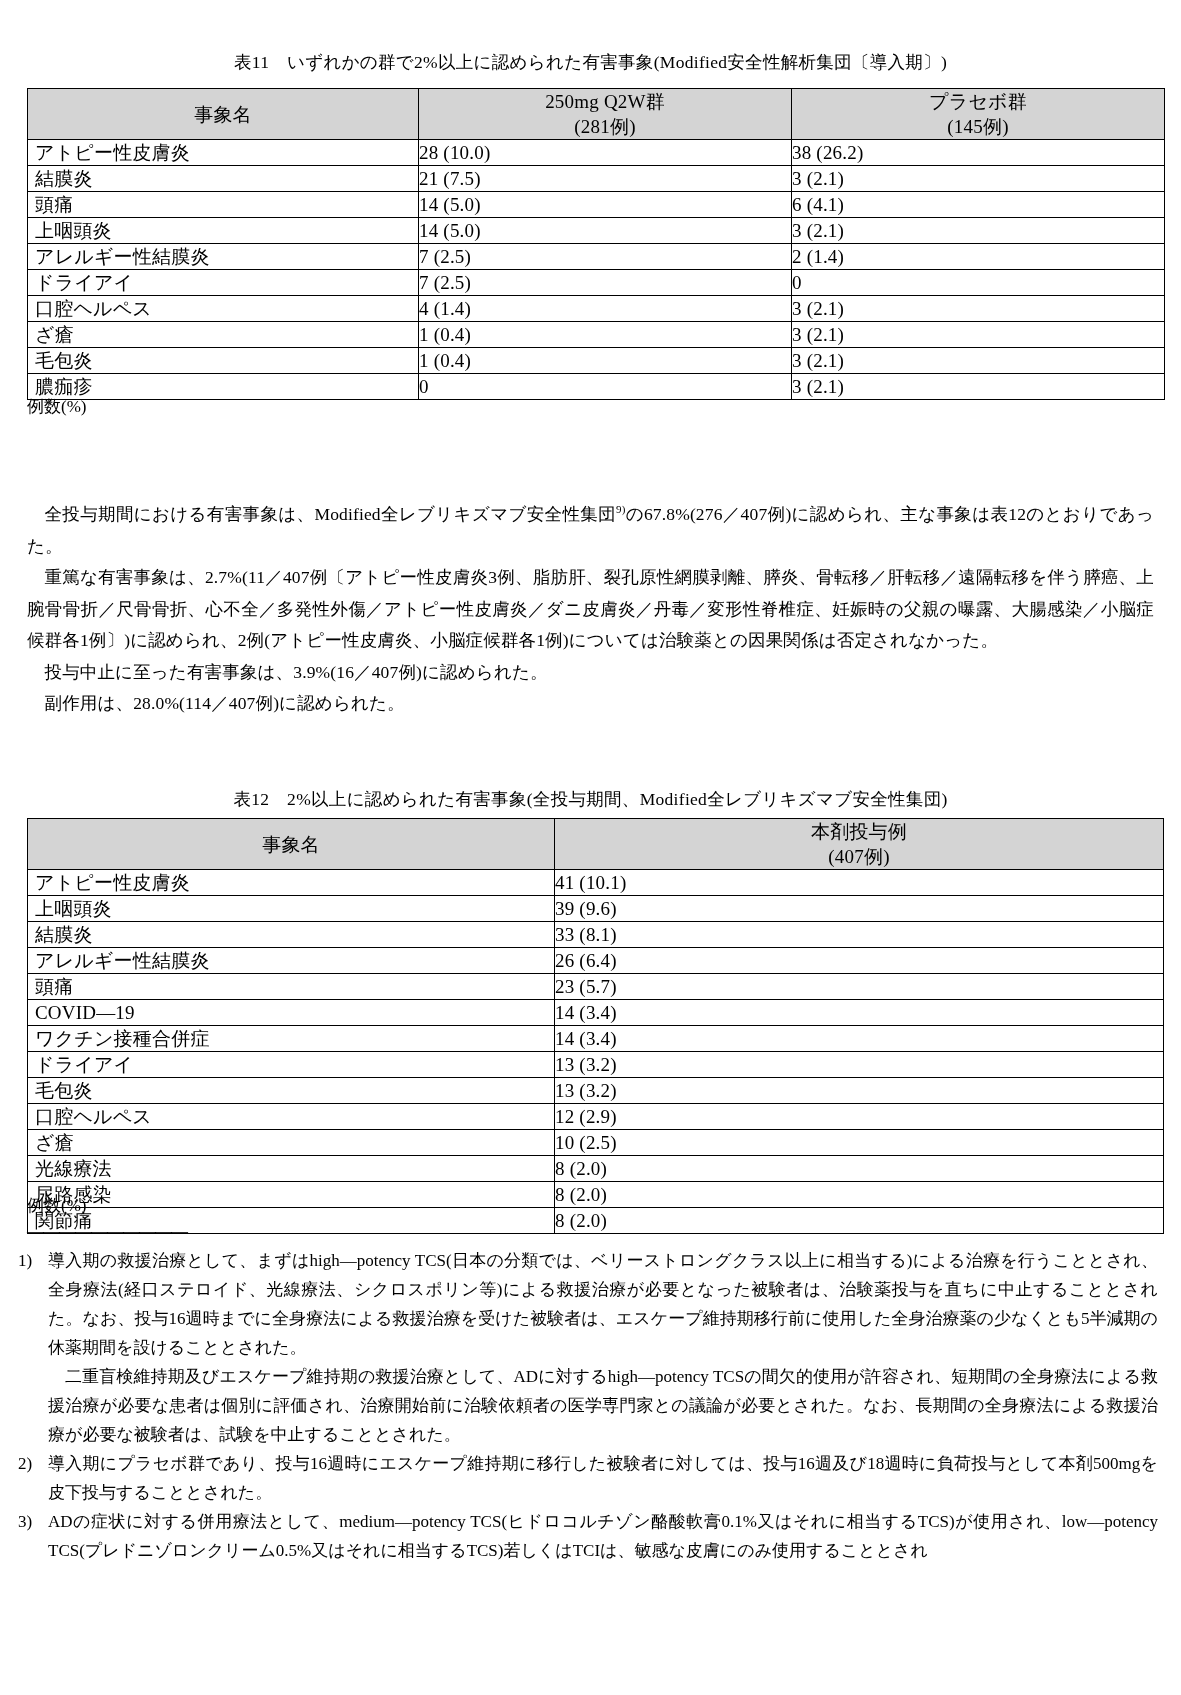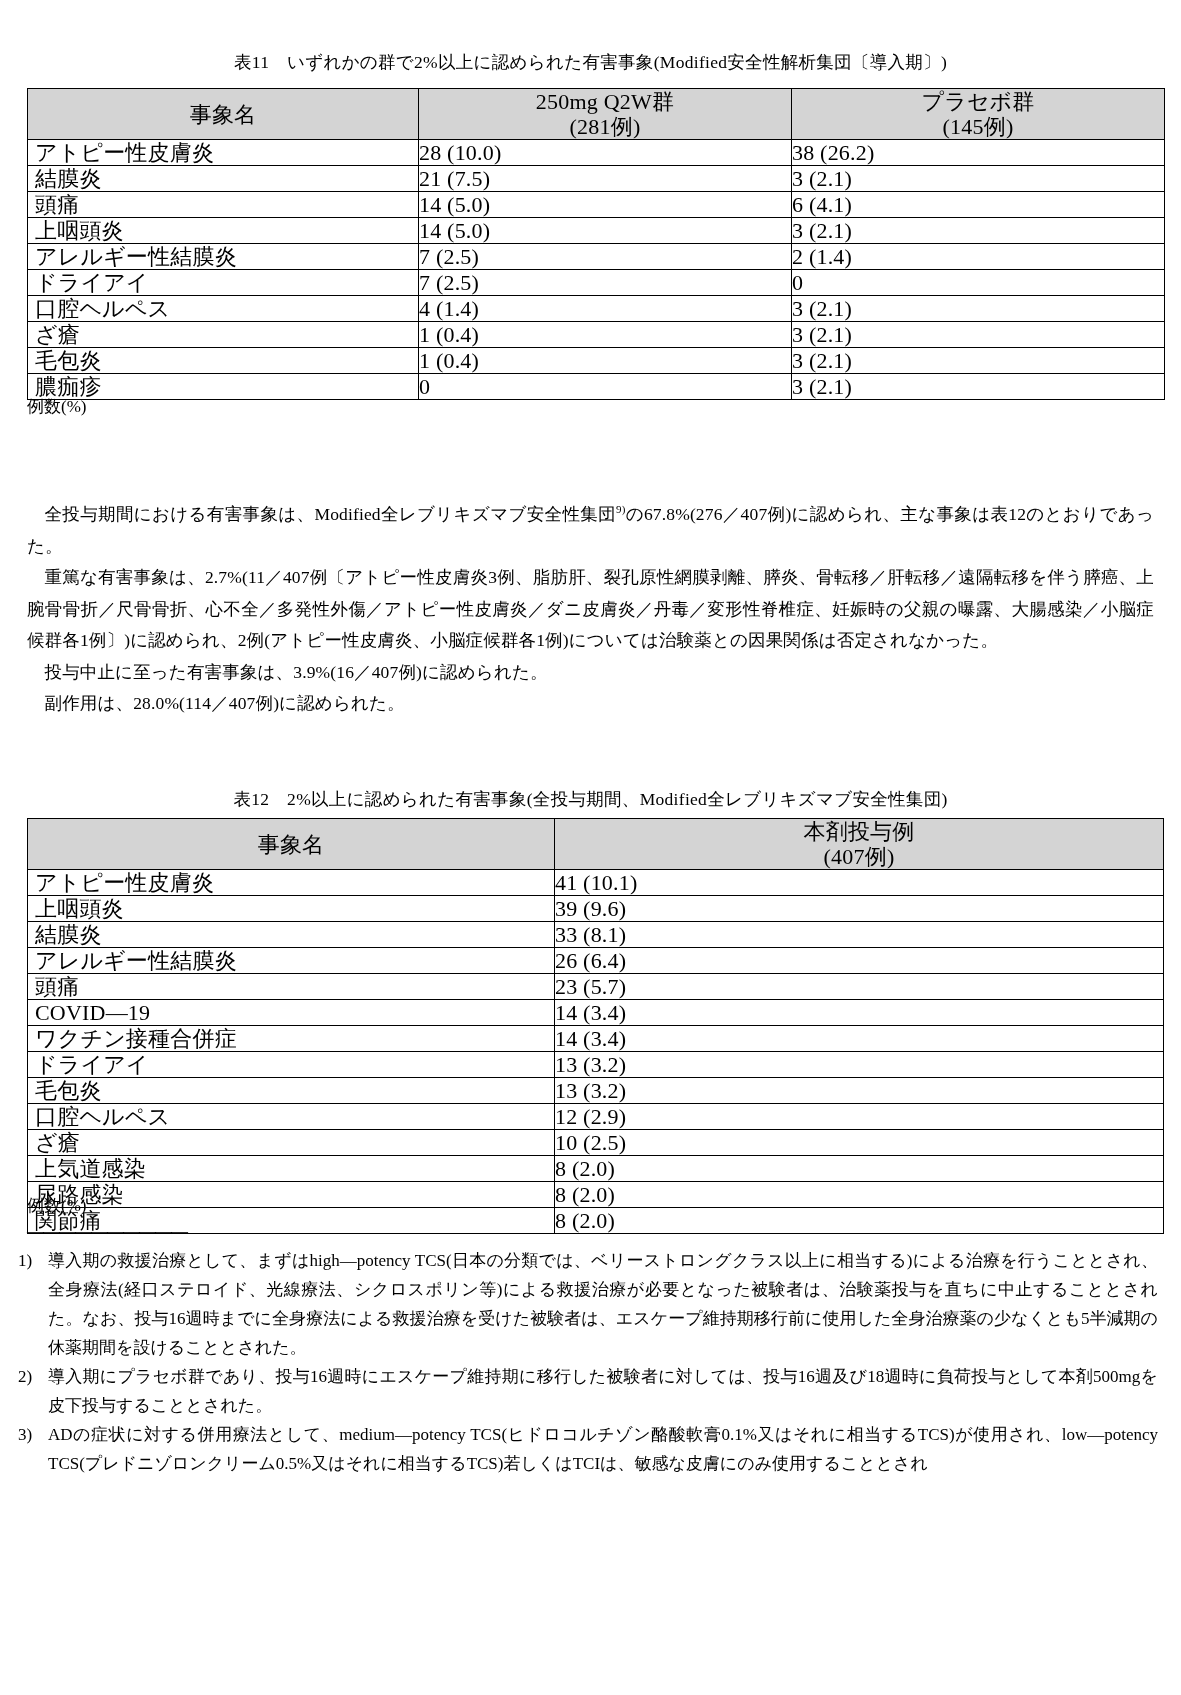--- a/index.html
+++ b/index.html
@@ -55,21 +55,21 @@
     vertical-align: super;
     line-height: 0;
   }
 
   
   table.adv {
     border-collapse: collapse;
     table-layout: fixed;
     width: 1134px;
     margin: 0;
-    font-size: 22px;
+    font-size: 19px;
   }
   table.adv th, table.adv td {
     border: 1px solid #000000;
     padding: 0;
     height: 25px;
     line-height: 25px;
     letter-spacing: 0.2px;
   }
   table.adv thead th {
     background: #d4d4d4;
@@ -275,21 +275,21 @@
         </tr>
         <tr>
           <td class="name">口腔ヘルペス</td>
           <td class="val">12 (2.9)</td>
         </tr>
         <tr>
           <td class="name">ざ瘡</td>
           <td class="val">10 (2.5)</td>
         </tr>
         <tr>
-          <td class="name">上気道感染</td>
+          <td class="name">光線療法</td>
           <td class="val">8 (2.0)</td>
         </tr>
         <tr>
           <td class="name">尿路感染</td>
           <td class="val">8 (2.0)</td>
         </tr>
         <tr>
           <td class="name">関節痛</td>
           <td class="val">8 (2.0)</td>
         </tr>
@@ -299,20 +299,21 @@
 
   <div class="blk note" style="left:27px; top:1196px;">例数(%)</div>
 
   <div class="blk divider" style="left:27px; top:1224px;">——————————</div>
 
   <div class="blk" style="left:18px; top:1246px; width:1140px;">
     <ol class="footnotes">
       <li>
         <span class="marker">1)</span>
         <p class="fn-para first">導入期の救援治療として、まずはhigh—potency TCS(日本の分類では、ベリーストロングクラス以上に相当する)による治療を行うこととされ、全身療法(経口ステロイド、光線療法、シクロスポリン等)による救援治療が必要となった被験者は、治験薬投与を直ちに中止することとされた。なお、投与16週時までに全身療法による救援治療を受けた被験者は、エスケープ維持期移行前に使用した全身治療薬の少なくとも5半減期の休薬期間を設けることとされた。</p>
+        <p class="fn-para">二重盲検維持期及びエスケープ維持期の救援治療として、ADに対するhigh—potency TCSの間欠的使用が許容され、短期間の全身療法による救援治療が必要な患者は個別に評価され、治療開始前に治験依頼者の医学専門家との議論が必要とされた。なお、長期間の全身療法による救援治療が必要な被験者は、試験を中止することとされた。</p>
       </li>
       <li>
         <span class="marker">2)</span>
         <p class="fn-para first">導入期にプラセボ群であり、投与16週時にエスケープ維持期に移行した被験者に対しては、投与16週及び18週時に負荷投与として本剤500mgを皮下投与することとされた。</p>
       </li>
       <li>
         <span class="marker">3)</span>
         <p class="fn-para first">ADの症状に対する併用療法として、medium—potency TCS(ヒドロコルチゾン酪酸軟膏0.1%又はそれに相当するTCS)が使用され、low—potency TCS(プレドニゾロンクリーム0.5%又はそれに相当するTCS)若しくはTCIは、敏感な皮膚にのみ使用することとされ</p>
       </li>
     </ol>

